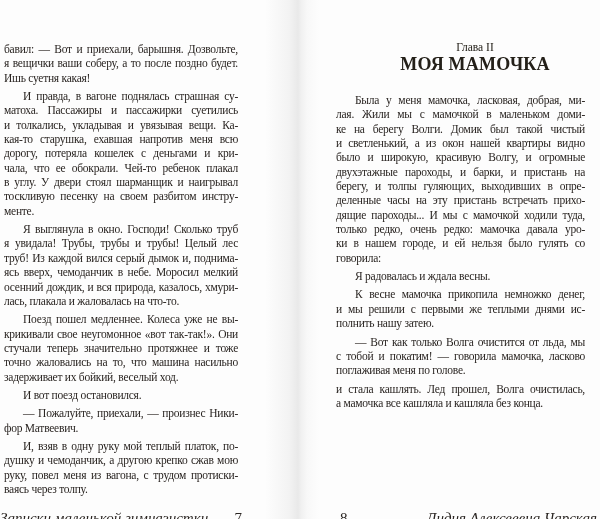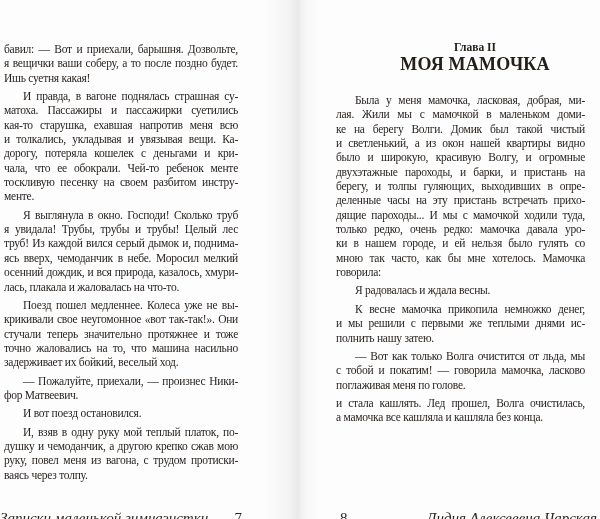--- a/index.html
+++ b/index.html
@@ -42,21 +42,21 @@
     white-space: normal;
   }
   .line.indent { padding-left: 19px; }
   .line.last { text-align-last: left; }
 
   .chapter {
     position: absolute; left: 39px; top: 41px; width: 257px;
     box-sizing: border-box; padding-left: 13px;
     text-align: center; color: #242019;
   }
-  .chapter-label { font-weight: bold; font-size: 11.5px; line-height: 13px; }
+  .chapter-label { font-weight: normal; font-size: 11.5px; line-height: 13px; }
   .chapter-title { font-weight: bold; font-size: 18px; line-height: 14px; margin-top: 3px; letter-spacing: 0.2px; }
 
   .footer {
     position: absolute; top: 478px;
     display: flex; justify-content: space-between; align-items: baseline;
     font-size: 15px; color: #2a2522; margin-top: 32px;
   }
   .footer.left-footer  { left: 0;   width: 242px; }
   .footer.right-footer { left: 39px; width: 257px; }
   .running { font-style: italic; letter-spacing: 0; }
@@ -70,48 +70,49 @@
   <div class="page left">
     <div class="text-col left-col" id="left-paragraphs">
         <div class="para">
           <div class="line">бавил: — Вот и приехали, барышня. Дозвольте,</div>
           <div class="line">я вещички ваши соберу, а то после поздно будет.</div>
           <div class="line last">Ишь суетня какая!</div>
         </div>
         <div class="para">
           <div class="line indent">И правда, в вагоне поднялась страшная су-</div>
           <div class="line">матоха. Пассажиры и пассажирки суетились</div>
+          <div class="line">и толкались, укладывая и увязывая вещи. Ка-</div>
           <div class="line">кая-то старушка, ехавшая напротив меня всю</div>
-          <div class="line">и толкались, укладывая и увязывая вещи. Ка-</div>
           <div class="line">дорогу, потеряла кошелек с деньгами и кри-</div>
-          <div class="line">чала, что ее обокрали. Чей-то ребенок менте</div>
+          <div class="line">чала, что ее обокрали. Чей-то ребенок плакал</div>
+          <div class="line">в углу. У двери стоял шарманщик и наигрывал</div>
           <div class="line">тоскливую песенку на своем разбитом инстру-</div>
           <div class="line last">менте.</div>
         </div>
         <div class="para">
           <div class="line indent">Я выглянула в окно. Господи! Сколько труб</div>
           <div class="line">я увидала! Трубы, трубы и трубы! Целый лес</div>
           <div class="line">труб! Из каждой вился серый дымок и, поднима-</div>
           <div class="line">ясь вверх, чемоданчик в небе. Моросил мелкий</div>
           <div class="line">осенний дождик, и вся природа, казалось, хмури-</div>
           <div class="line last">лась, плакала и жаловалась на что-то.</div>
         </div>
         <div class="para">
           <div class="line indent">Поезд пошел медленнее. Колеса уже не вы-</div>
           <div class="line">крикивали свое неугомонное «вот так-так!». Они</div>
           <div class="line">стучали теперь значительно протяжнее и тоже</div>
           <div class="line">точно жаловались на то, что машина насильно</div>
           <div class="line last">задерживает их бойкий, веселый ход.</div>
         </div>
         <div class="para">
+          <div class="line indent last">И вот поезд остановился.</div>
+        </div>
+        <div class="para">
           <div class="line indent">— Пожалуйте, приехали, — произнес Ники-</div>
           <div class="line last">фор Матвеевич.</div>
-        </div>
-        <div class="para">
-          <div class="line indent last">И вот поезд остановился.</div>
         </div>
         <div class="para">
           <div class="line indent">И, взяв в одну руку мой теплый платок, по-</div>
           <div class="line">душку и чемоданчик, а другою крепко сжав мою</div>
           <div class="line">руку, повел меня из вагона, с трудом протиски-</div>
           <div class="line last">ваясь через толпу.</div>
         </div>
       </div>
     <div class="footer left-footer">
       <span class="running">Записки маленькой гимназистки</span>
@@ -130,21 +131,20 @@
           <div class="line">лая. Жили мы с мамочкой в маленьком доми-</div>
           <div class="line">ке на берегу Волги. Домик был такой чистый</div>
           <div class="line">и светленький, а из окон нашей квартиры видно</div>
           <div class="line">было и широкую, красивую Волгу, и огромные</div>
           <div class="line">двухэтажные пароходы, и барки, и пристань на</div>
           <div class="line">берегу, и толпы гуляющих, выходивших в опре-</div>
           <div class="line">деленные часы на эту пристань встречать прихо-</div>
           <div class="line">дящие пароходы... И мы с мамочкой ходили туда,</div>
           <div class="line">только редко, очень редко: мамочка давала уро-</div>
           <div class="line">ки в нашем городе, и ей нельзя было гулять со</div>
-          <div class="line">мною так часто, как бы мне хотелось. Мамочка</div>
           <div class="line last">говорила:</div>
         </div>
         <div class="para">
           <div class="line indent last">Я радовалась и ждала весны.</div>
         </div>
         <div class="para">
           <div class="line indent">К весне мамочка прикопила немножко денег,</div>
           <div class="line">и мы решили с первыми же теплыми днями ис-</div>
           <div class="line last">полнить нашу затею.</div>
         </div>

